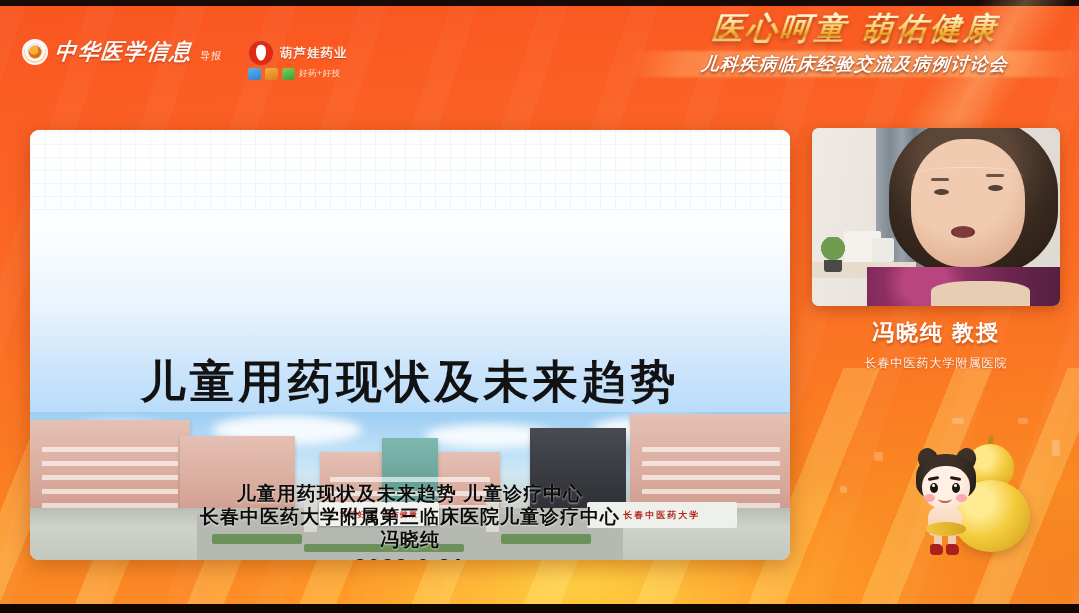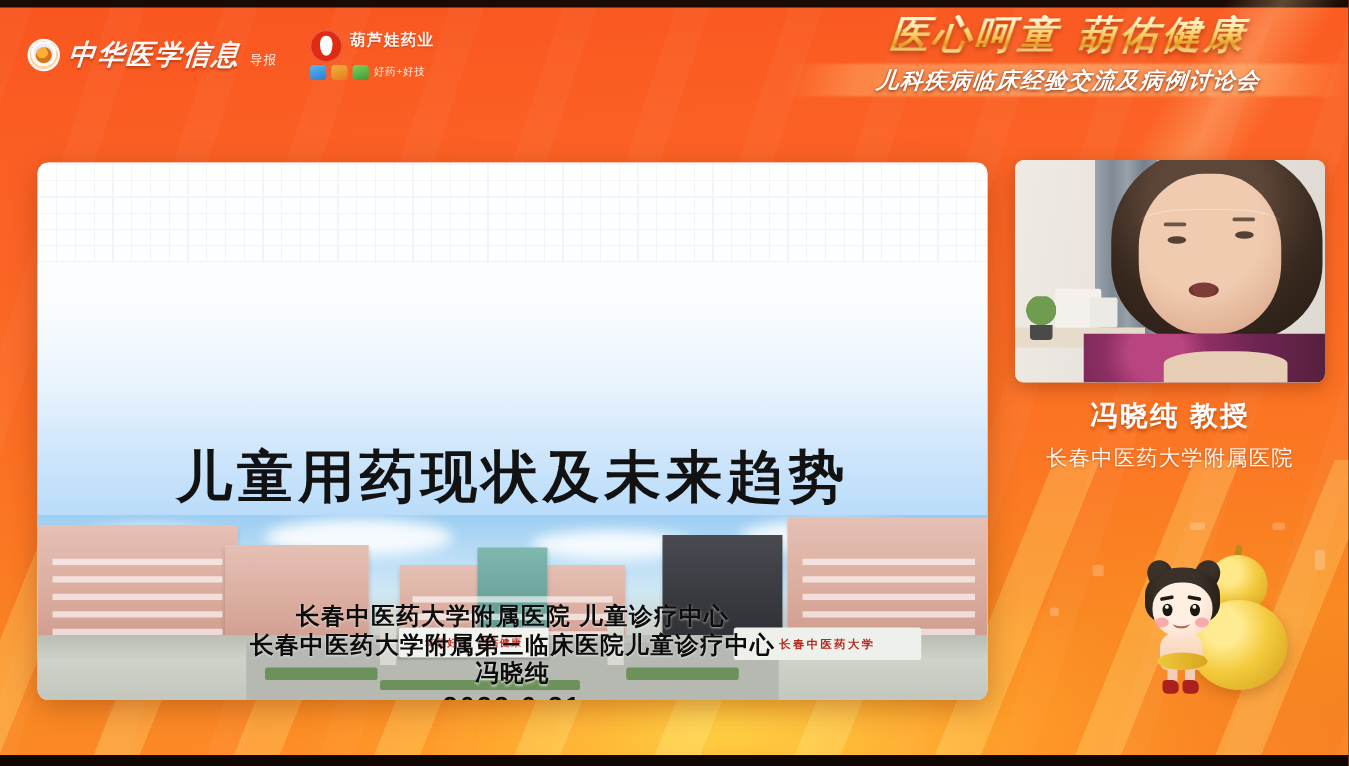--- a/index.html
+++ b/index.html
@@ -39,21 +39,21 @@
   .seal::after{content:"";position:absolute;left:50%;top:50%;transform:translate(-50%,-50%);
     width:13px;height:13px;border-radius:50%;
     background:radial-gradient(circle at 40% 35%, #ffb23a 0 40%, #d6761a 40% 100%);}
   .calli{font-family:"DejaVu Serif","Liberation Serif",serif;color:#fff;font-size:21px;
     letter-spacing:2px;font-weight:700;font-style:italic;
     text-shadow:0 1px 2px rgba(120,30,0,.5);opacity:.97;transform:skewX(-6deg) scaleY(1.06);}
   .calli-sm{font-family:"DejaVu Serif","Liberation Serif",serif;color:#fff;font-size:10px;
     letter-spacing:1px;opacity:.9;align-self:flex-end;margin-bottom:3px;transform:skewX(-6deg);}
 
   .logo-hlw{display:flex;flex-direction:column;gap:2px;}
-  .hlw-top{display:flex;align-items:flex-start;gap:6px;}
+  .hlw-top{display:flex;align-items:center;gap:6px;margin-top:16px;}
   .hlw-badge{width:26px;height:26px;border-radius:50%;background:#e02a12;position:relative;
     box-shadow:inset 0 0 0 1px rgba(255,255,255,.25);}
   .hlw-badge::after{content:"";position:absolute;left:50%;top:50%;transform:translate(-50%,-52%);
     width:10px;height:16px;border-radius:50% 50% 55% 55%/40% 40% 60% 60%;background:#fff;}
   .hlw-badge::before{content:"";position:absolute;left:50%;top:22%;transform:translate(-50%,0);
     width:6px;height:7px;border-radius:50%;background:#fff;}
   .hlw-name{color:#fff;font-size:12.5px;font-weight:700;letter-spacing:1px;opacity:.92;
     text-shadow:0 1px 1px rgba(120,30,0,.45);}
   .hlw-bottom{display:flex;align-items:center;gap:4px;}
   .chip{width:13px;height:12px;border-radius:3px;}
@@ -145,21 +145,21 @@
     border-top:1px solid rgba(255,255,255,.55);border-radius:40%;opacity:.6;}
   .v-mouth{position:absolute;left:56%;top:55%;width:24px;height:12px;border-radius:50%;
     background:radial-gradient(circle at 50% 40%, #7e3b38 0 55%, #5c2a28 100%);}
   .v-shirt{position:absolute;left:22%;bottom:0;width:78%;height:22%;
     background:radial-gradient(circle at 30% 40%, #b8457f 0 16%, #8e2f63 30%, #6d2550 60%, #55203f 100%);}
   .v-shirt2{position:absolute;left:48%;bottom:0;width:40%;height:14%;background:#e6cdb4;border-radius:40% 40% 0 0;}
 
   .speaker{position:absolute;left:812px;top:318px;width:248px;text-align:center;}
   .sp-name{color:#fff;font-size:22px;font-weight:700;letter-spacing:2px;
     text-shadow:0 2px 3px rgba(150,50,0,.55);}
-  .sp-org{color:#fff;font-size:17px;letter-spacing:1px;margin-top:7px;opacity:.93;
+  .sp-org{color:#fff;font-size:12px;letter-spacing:1px;margin-top:7px;opacity:.93;
     text-shadow:0 1px 2px rgba(150,50,0,.5);font-family:Liberation Mono, monospace;}
 
   
   .mascot{position:absolute;left:908px;top:430px;width:150px;height:150px;}
   .gourd-top{position:absolute;left:58px;top:14px;width:48px;height:46px;border-radius:50% 50% 46% 46%;
     background:radial-gradient(circle at 35% 30%, #ffe887 0 22%, #f3ca3e 52%, #d59f1b 100%);}
   .gourd-bot{position:absolute;left:44px;top:50px;width:78px;height:72px;border-radius:50%;
     background:radial-gradient(circle at 34% 30%, #ffeb92 0 20%, #f4cb3d 50%, #cf9a18 100%);
     box-shadow:0 4px 10px rgba(120,60,0,.3);}
   .gourd-stem{position:absolute;left:80px;top:6px;width:5px;height:12px;background:#b98a19;border-radius:3px;transform:rotate(10deg);}
@@ -276,21 +276,21 @@
           <span>葫佑健康</span>
         </div>
       </div>
 
       <div class="gate">
         <div class="gate-txt">长春中医药大学</div>
       </div>
     </div>
 
     <div class="slide-sub">
-      <div class="sub1">长春中医药大学附属医院 儿童诊疗中心</div>
+      <div class="sub1">儿童用药现状及未来趋势 儿童诊疗中心</div>
       <div class="sub2">长春中医药大学附属第三临床医院儿童诊疗中心</div>
       <div class="sub3">冯晓纯</div>
       <div class="sub4">2023.6.21</div>
     </div>
   </div>
 
   <div class="video">
     <div class="v-wall"></div>
     <div class="v-curtain"></div>
     <div class="v-table"></div>

